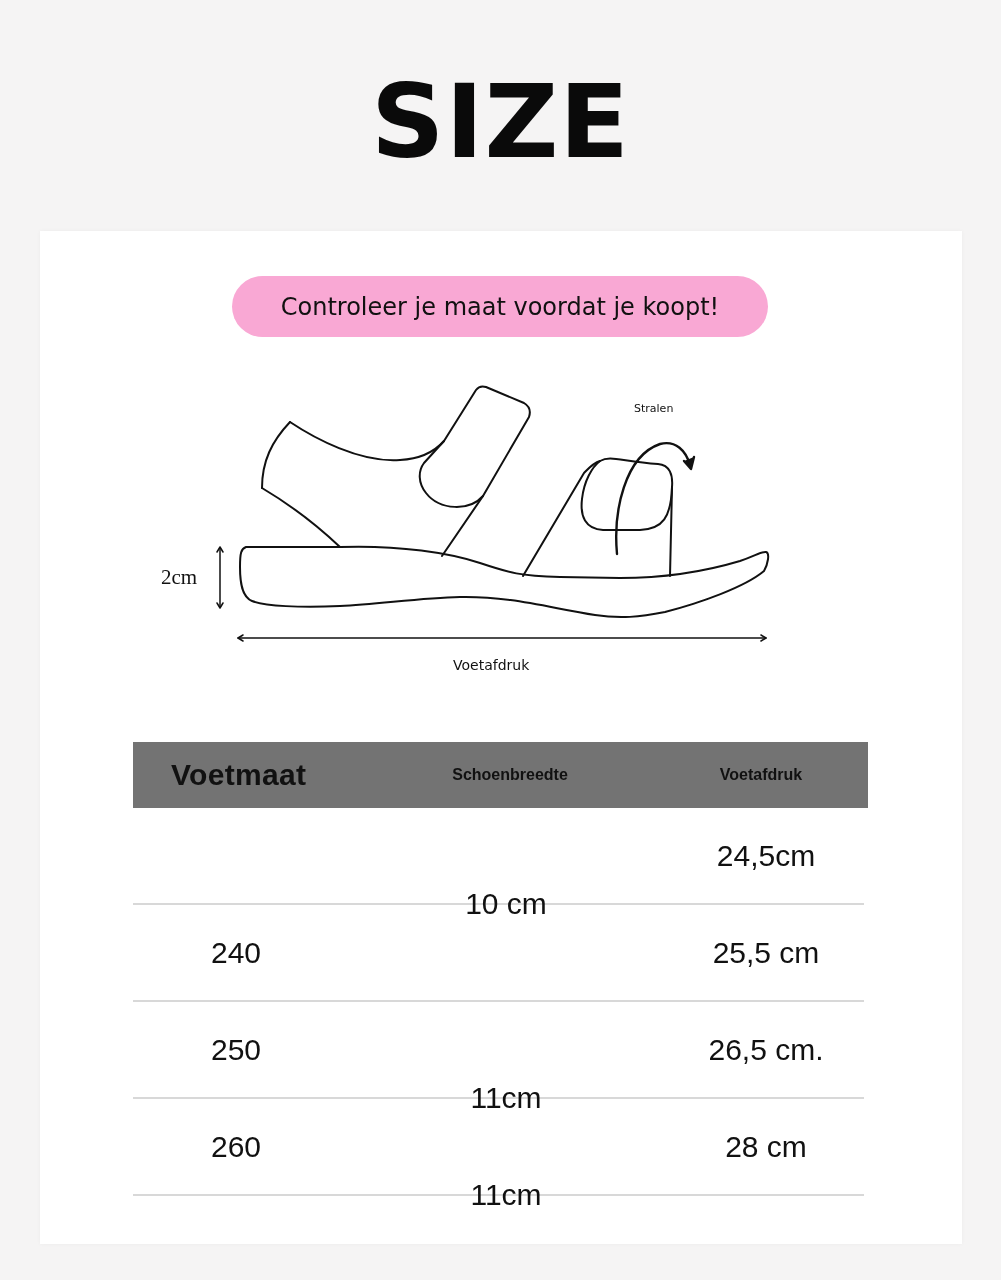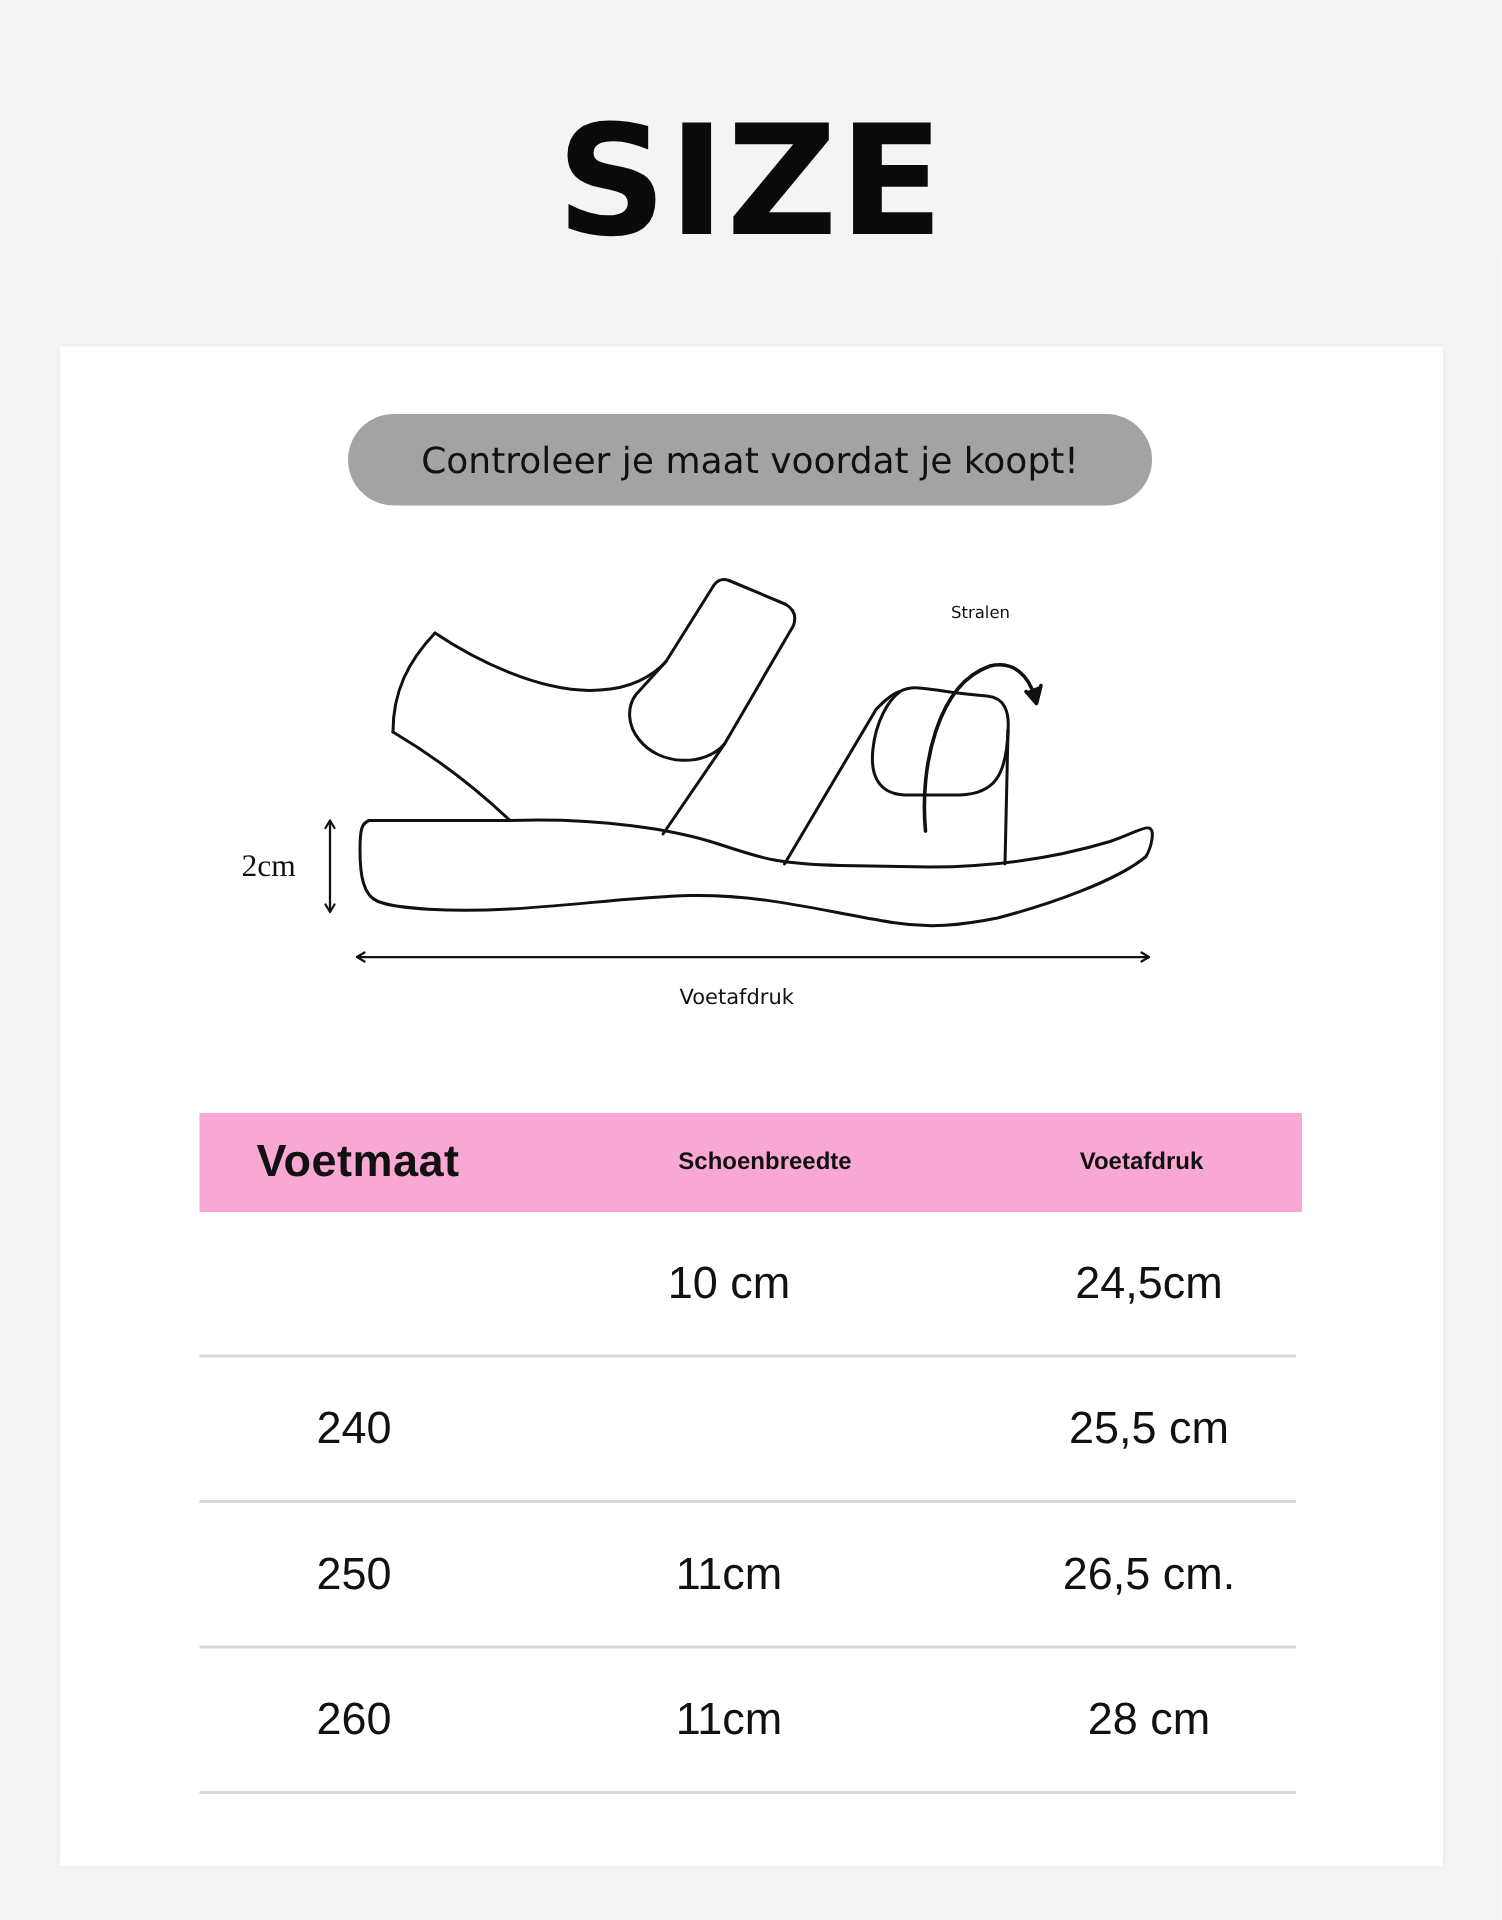--- a/index.html
+++ b/index.html
@@ -37,21 +37,21 @@
       background: #ffffff;
       box-shadow: 0 0 4px rgba(0,0,0,0.04);
     }
     .notice-pill {
       position: absolute;
       left: 192px;
       top: 45px;
       width: 536px;
       height: 61px;
       border-radius: 31px;
-      background: #a3a3a3;
+      background: #f9a8d4;
       display: flex;
       align-items: center;
       justify-content: center;
       font-family: "DejaVu Sans", sans-serif;
       font-size: 24px;
       color: #111;
     }
     .diagram {
       position: absolute;
       left: 0;
@@ -75,21 +75,21 @@
     .lbl-length { left: 413px; top: 426px; font-size: 14px; }
 
     .size-table {
       position: absolute;
       left: 93px;
       top: 511px;
       width: 735px;
     }
     .table-header {
       height: 66px;
-      background: #f9a8d4;
+      background: #737373;
       position: relative;
       padding-left: 28px;
     }
     .th {
       position: absolute;
       top: 0;
       height: 66px;
       display: flex;
       align-items: center;
       font-family: "Liberation Sans", sans-serif;
@@ -110,21 +110,21 @@
       top: 0;
       height: 95px;
       display: flex;
       align-items: center;
       justify-content: center;
       font-family: "Liberation Sans", sans-serif;
       font-size: 30px;
       color: #111;
     }
     .td-0 { left: 40px; width: 126px; }
-    .td-1 { left: 236px; width: 234px; }
+    .td-1 { left: 256px; width: 234px; margin-top: 48px; }
     .td-2 { left: 530px; width: 206px; }
   </style>
 </head>
 <body>
 
 <div class="page-title">SIZE</div>
 
 <div class="card">
 
   <div class="notice-pill">

